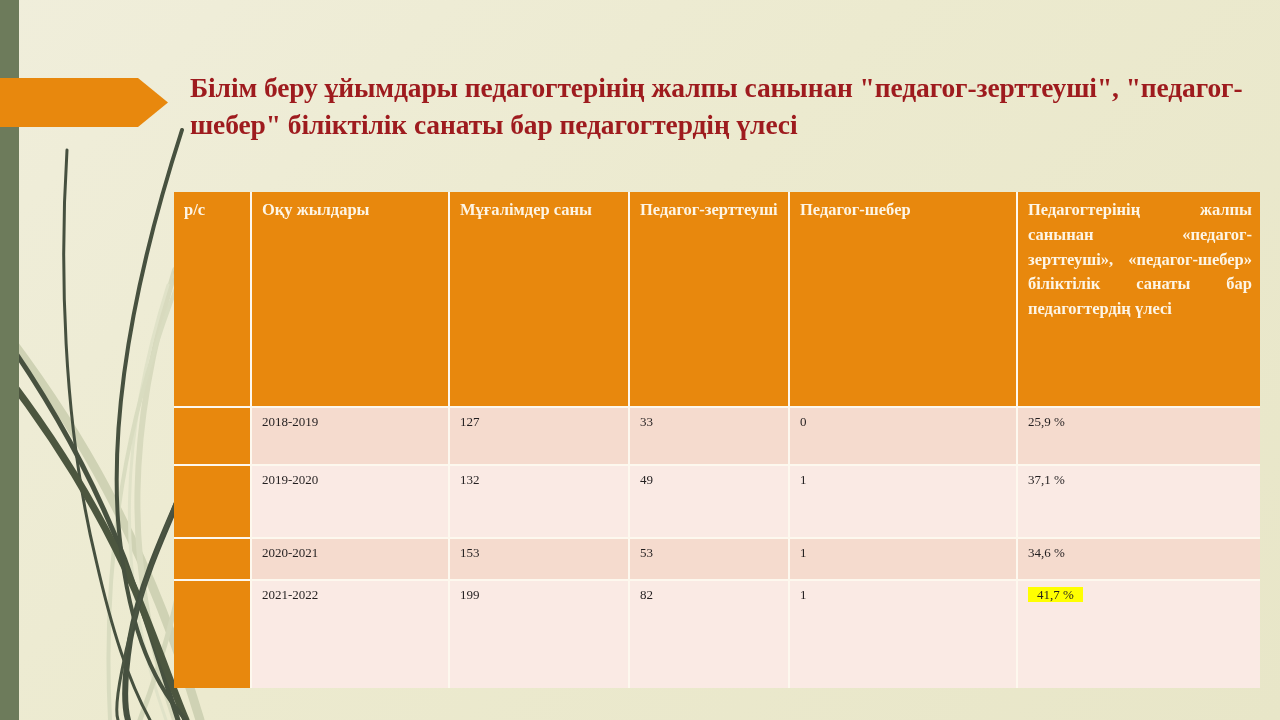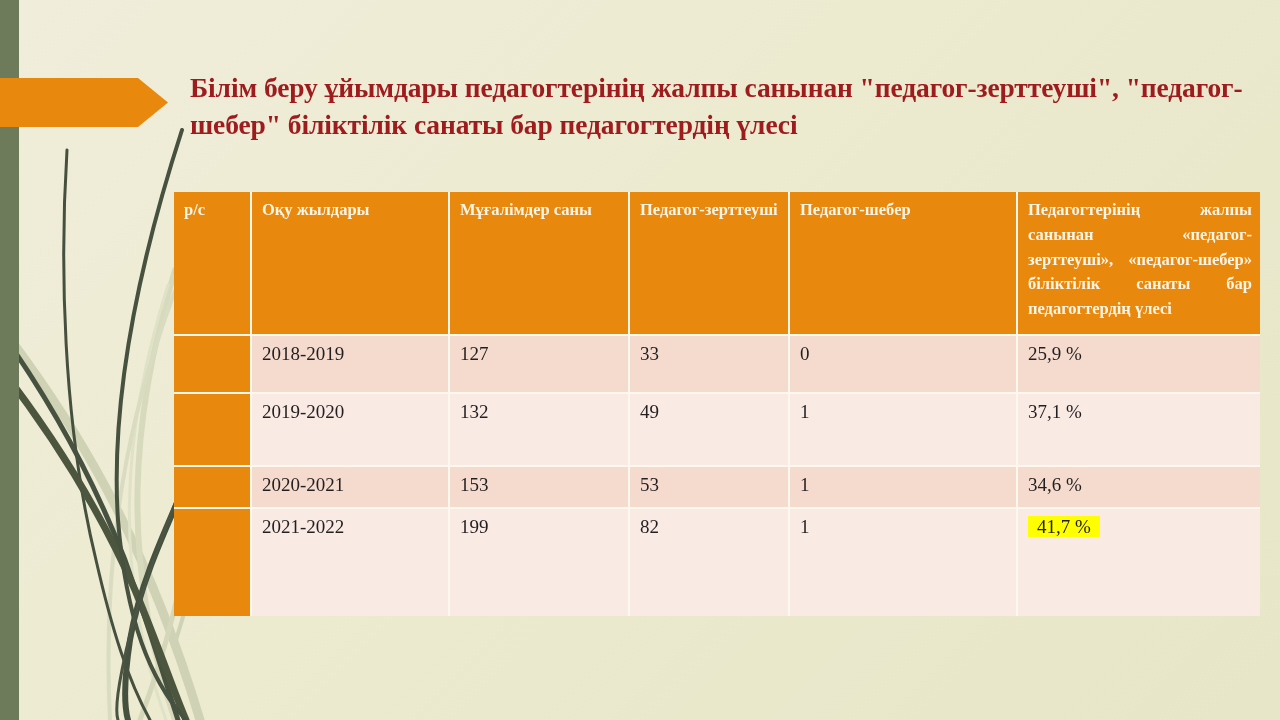--- a/index.html
+++ b/index.html
@@ -101,37 +101,37 @@
   }
 
   
   thead th {
     background: #e8880d;
     color: #fdf5e6;
     font-weight: bold;
     font-size: 16.5px;
     line-height: 1.5;
     text-align: left;
-    height: 144px;
+    height: 216px;
     font-family: "Liberation Serif", "DejaVu Serif", serif;
   }
   th.h-last {
     text-align: justify;
     padding-right: 14px;
   }
 
   
   td.idx-cell {
     background: #e8880d;
   }
 
   
   tbody td {
     color: #231f20;
-    font-size: 19px;
+    font-size: 13px;
     line-height: 1.3;
     font-family: "Liberation Serif", "DejaVu Serif", serif;
   }
   tr.row-odd td.body-cell { background: #f5dbce; }
   tr.row-even td.body-cell { background: #faeae4; }
 
   tr.r1 td { height: 58px; }
   tr.r2 td { height: 73px; }
   tr.r3 td { height: 42px; }
   tr.r4 td { height: 107px; }

